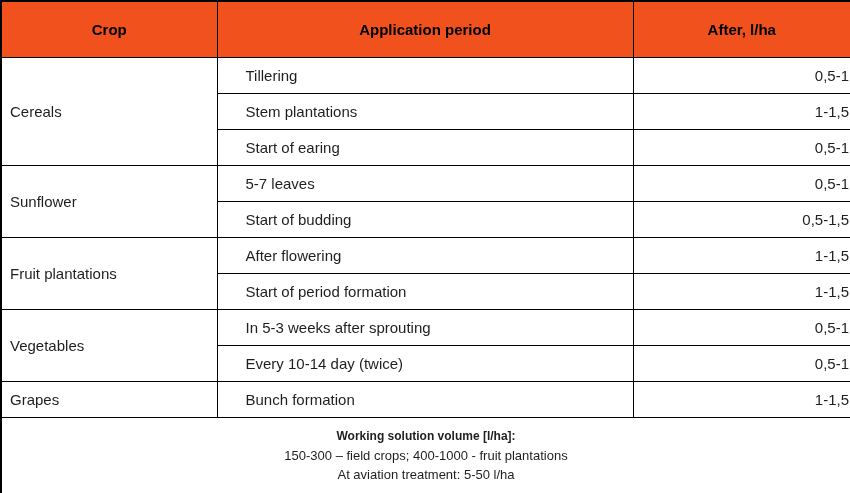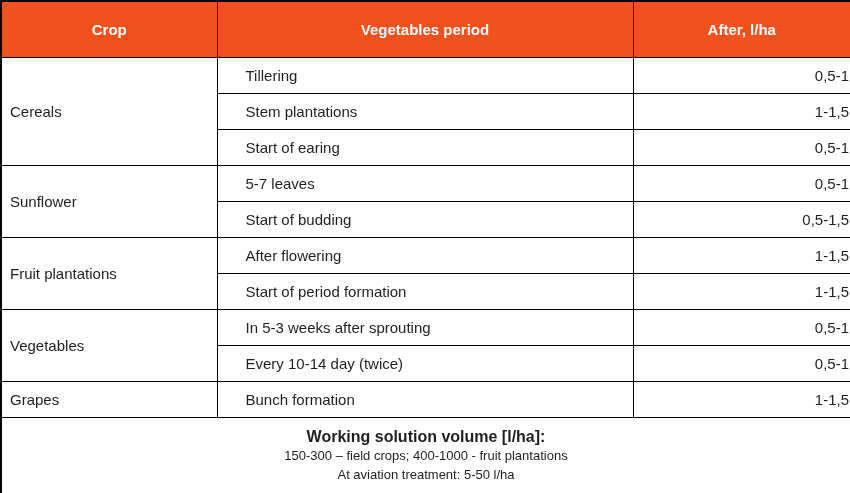--- a/index.html
+++ b/index.html
@@ -24,21 +24,21 @@
   col.col-rate   { width: 218px; }
 
   th, td {
     border: 1px solid #000000;
     font-size: 15px;
     vertical-align: middle;
   }
   thead tr { height: 56px; }
   thead th {
     background: #F0511D;
-    color: #ffffff;
+    color: #000000;
     font-weight: bold;
     text-align: center;
     padding: 4px 6px;
   }
   tbody tr.data-row { height: 36px; }
   td.crop-cell {
     text-align: left;
     padding-left: 8px;
     background: #ffffff;
   }
@@ -52,42 +52,42 @@
     background: #ffffff;
   }
   tr.footer-row { height: 77px; }
   td.footer-cell {
     text-align: center;
     padding: 6px 10px;
     background: #ffffff;
   }
   .footer-title {
     font-weight: bold;
-    font-size: 16px;
+    font-size: 12px;
     line-height: 19px;
   }
   .footer-line {
     font-weight: normal;
     font-size: 13px;
     line-height: 19px;
   }
 </style>
 </head>
 <body>
 
 <table class="crop-table">
   <colgroup>
     <col class="col-crop">
     <col class="col-period">
     <col class="col-rate">
   </colgroup>
   <thead>
     <tr>
       <th>Crop</th>
-      <th>Vegetables period</th>
+      <th>Application period</th>
       <th>After, l/ha</th>
     </tr>
   </thead>
   <tbody>
 
     <tr class="data-row">
       <td class="crop-cell" rowspan="3">Cereals</td>
       <td class="period-cell">Tillering</td>
       <td class="rate-cell">0,5-1</td>
     </tr>

